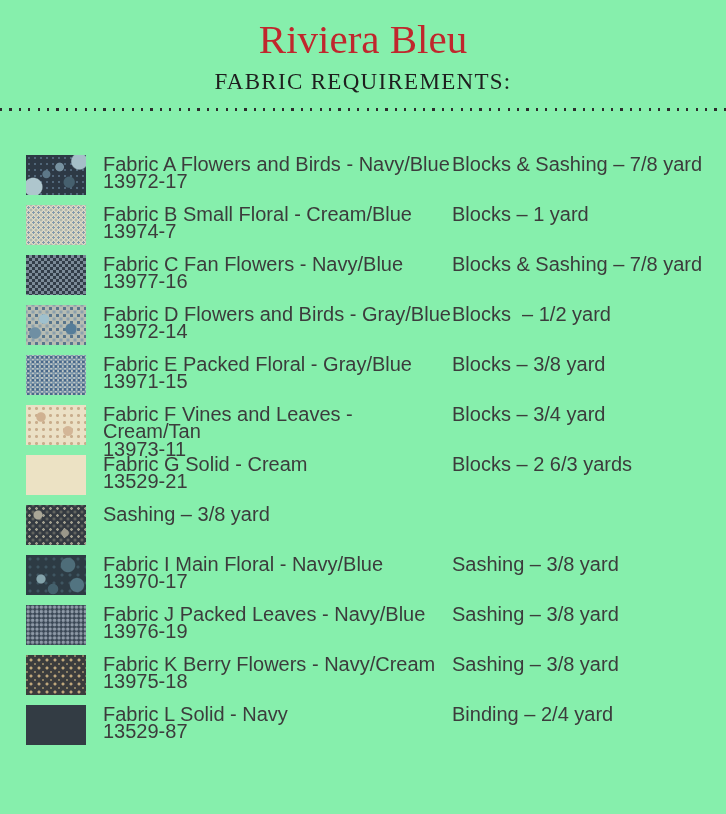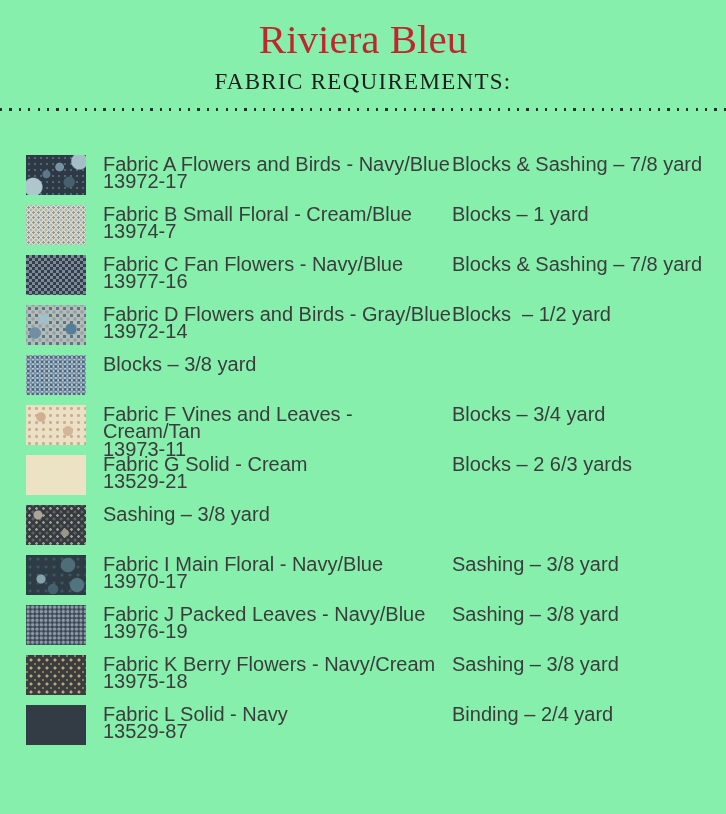--- a/index.html
+++ b/index.html
@@ -186,20 +186,24 @@
       <div class="swatch sw-d"></div>
       <div class="info">
         <div class="name">Fabric D Flowers and Birds - Gray/Blue</div>
         <div class="code">13972-14</div>
       </div>
       <div class="req">Blocks  – 1/2 yard</div>
     </div>
 
     <div class="row">
       <div class="swatch sw-e"></div>
+      <div class="info">
+        <div class="name">Fabric E Packed Floral - Gray/Blue</div>
+        <div class="code">13971-15</div>
+      </div>
       <div class="req">Blocks – 3/8 yard</div>
     </div>
 
     <div class="row">
       <div class="swatch sw-f"></div>
       <div class="info">
         <div class="name">Fabric F Vines and Leaves - Cream/Tan</div>
         <div class="code">13973-11</div>
       </div>
       <div class="req">Blocks – 3/4 yard</div>

